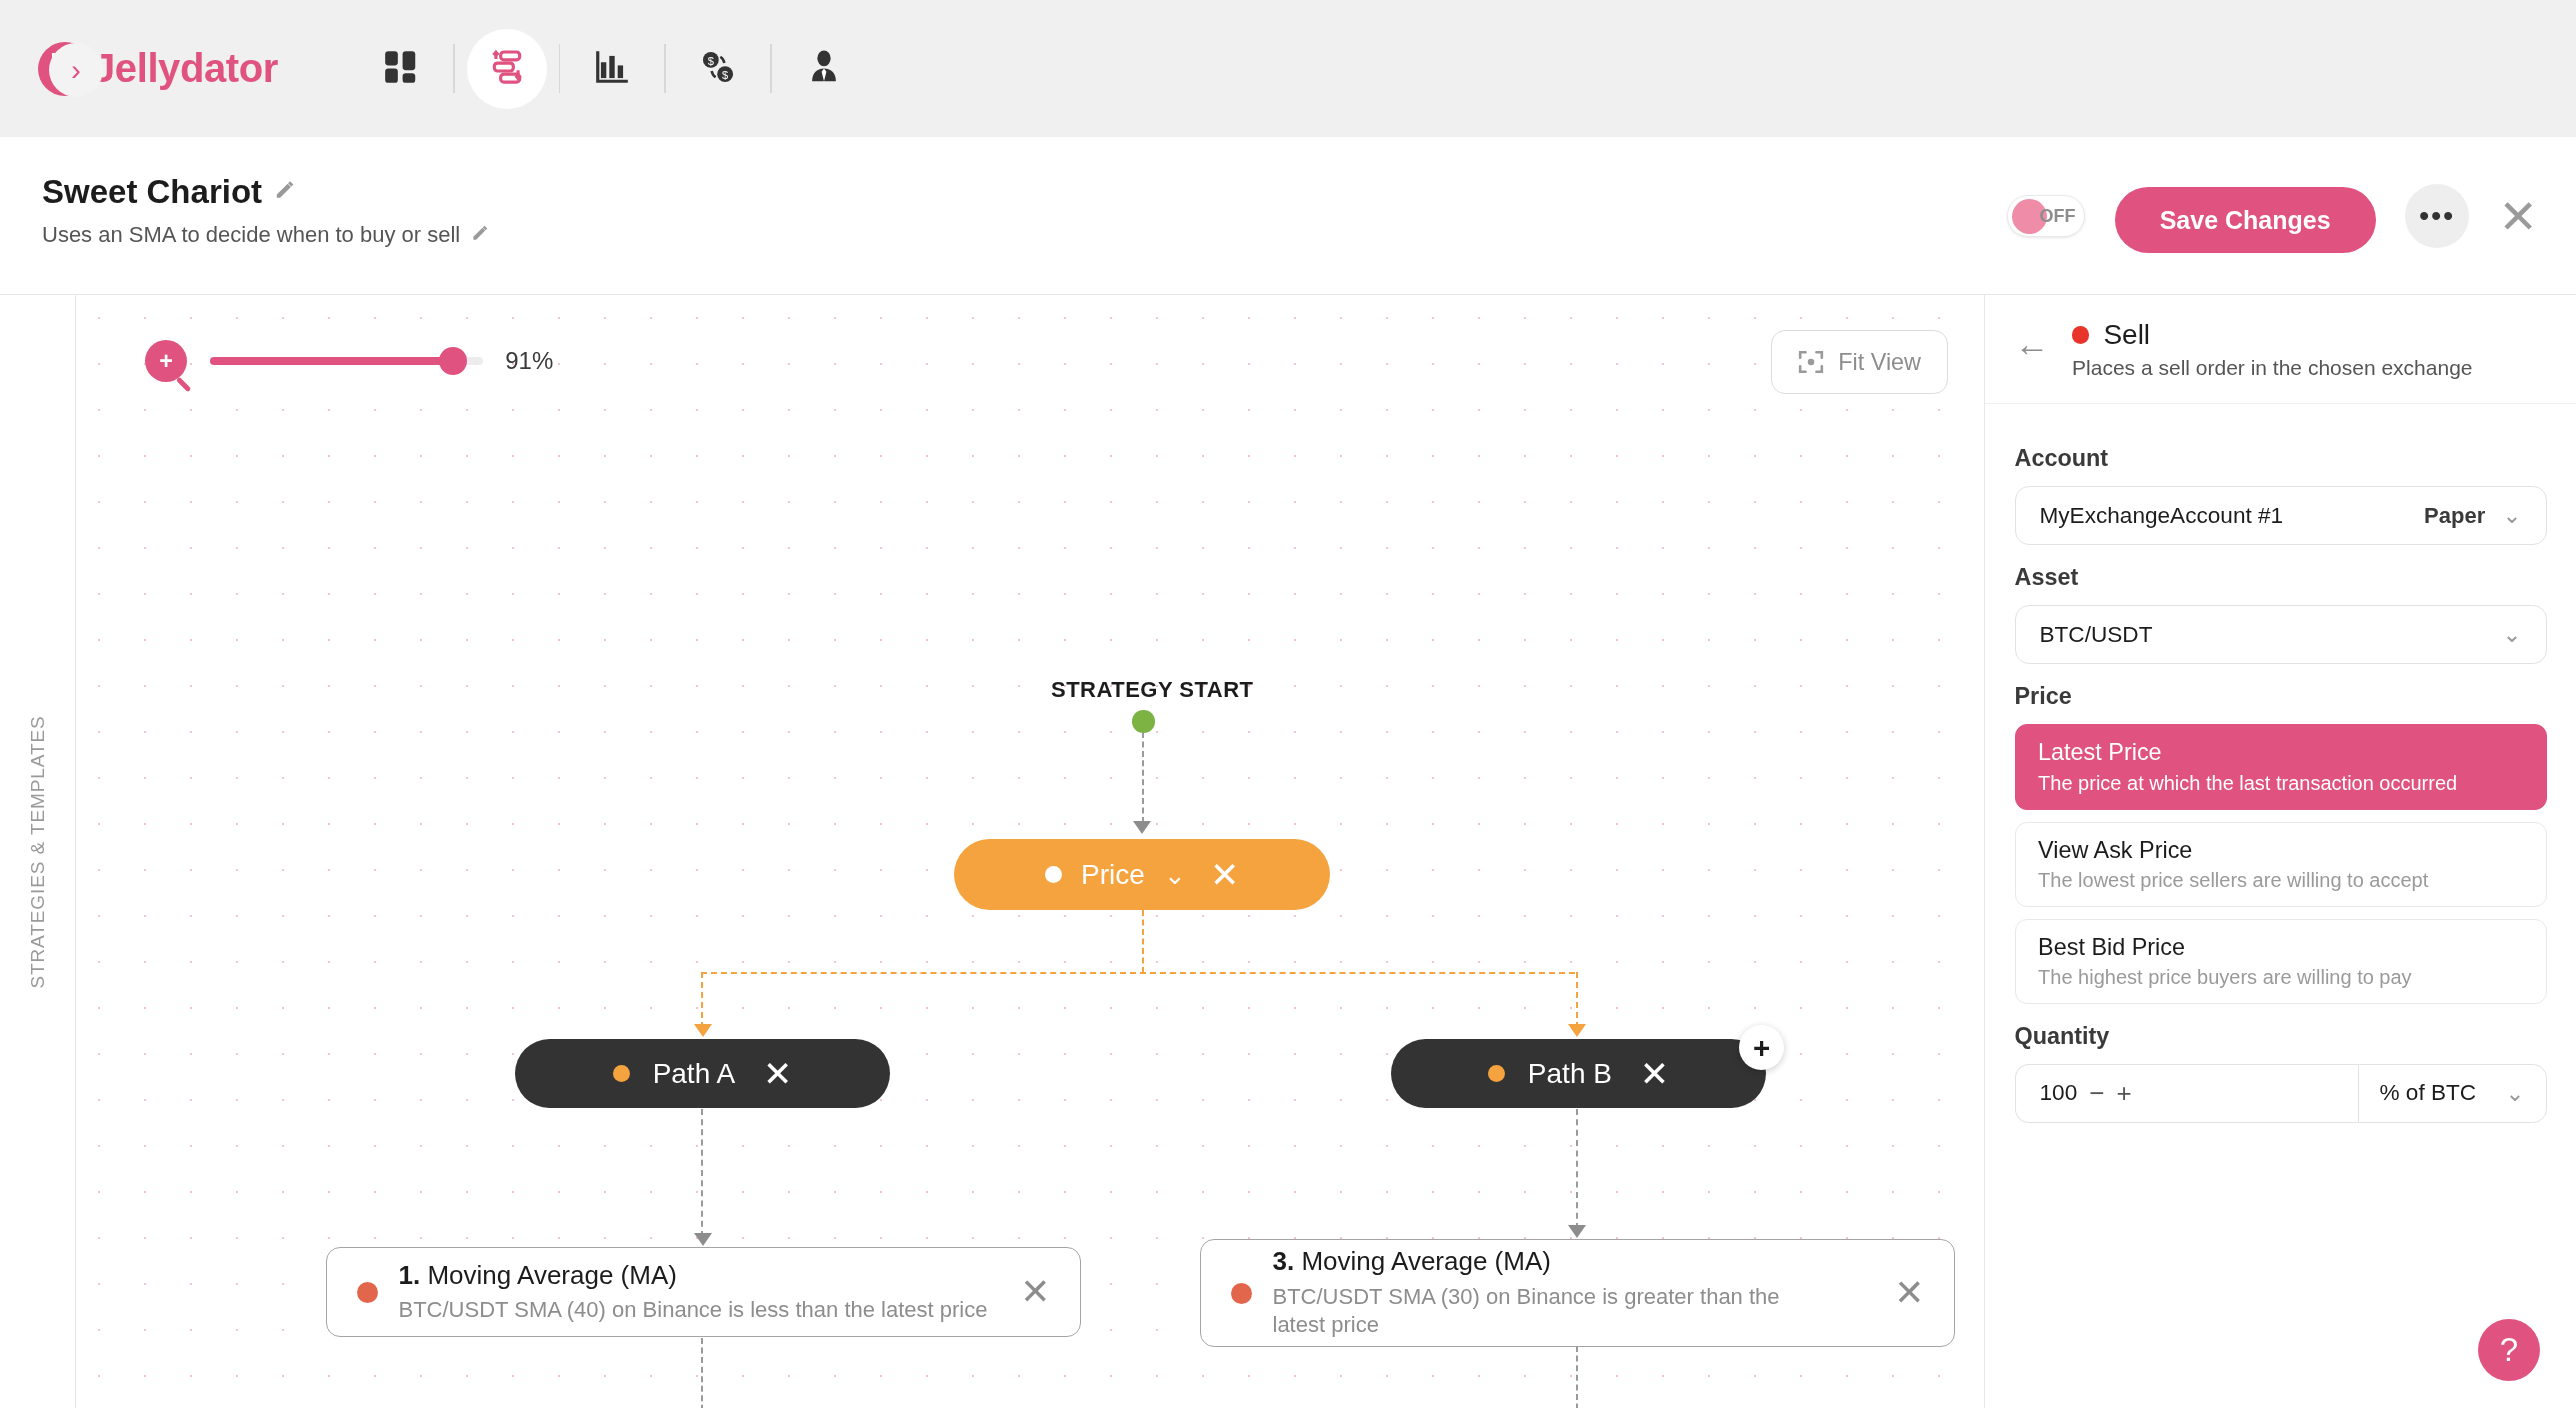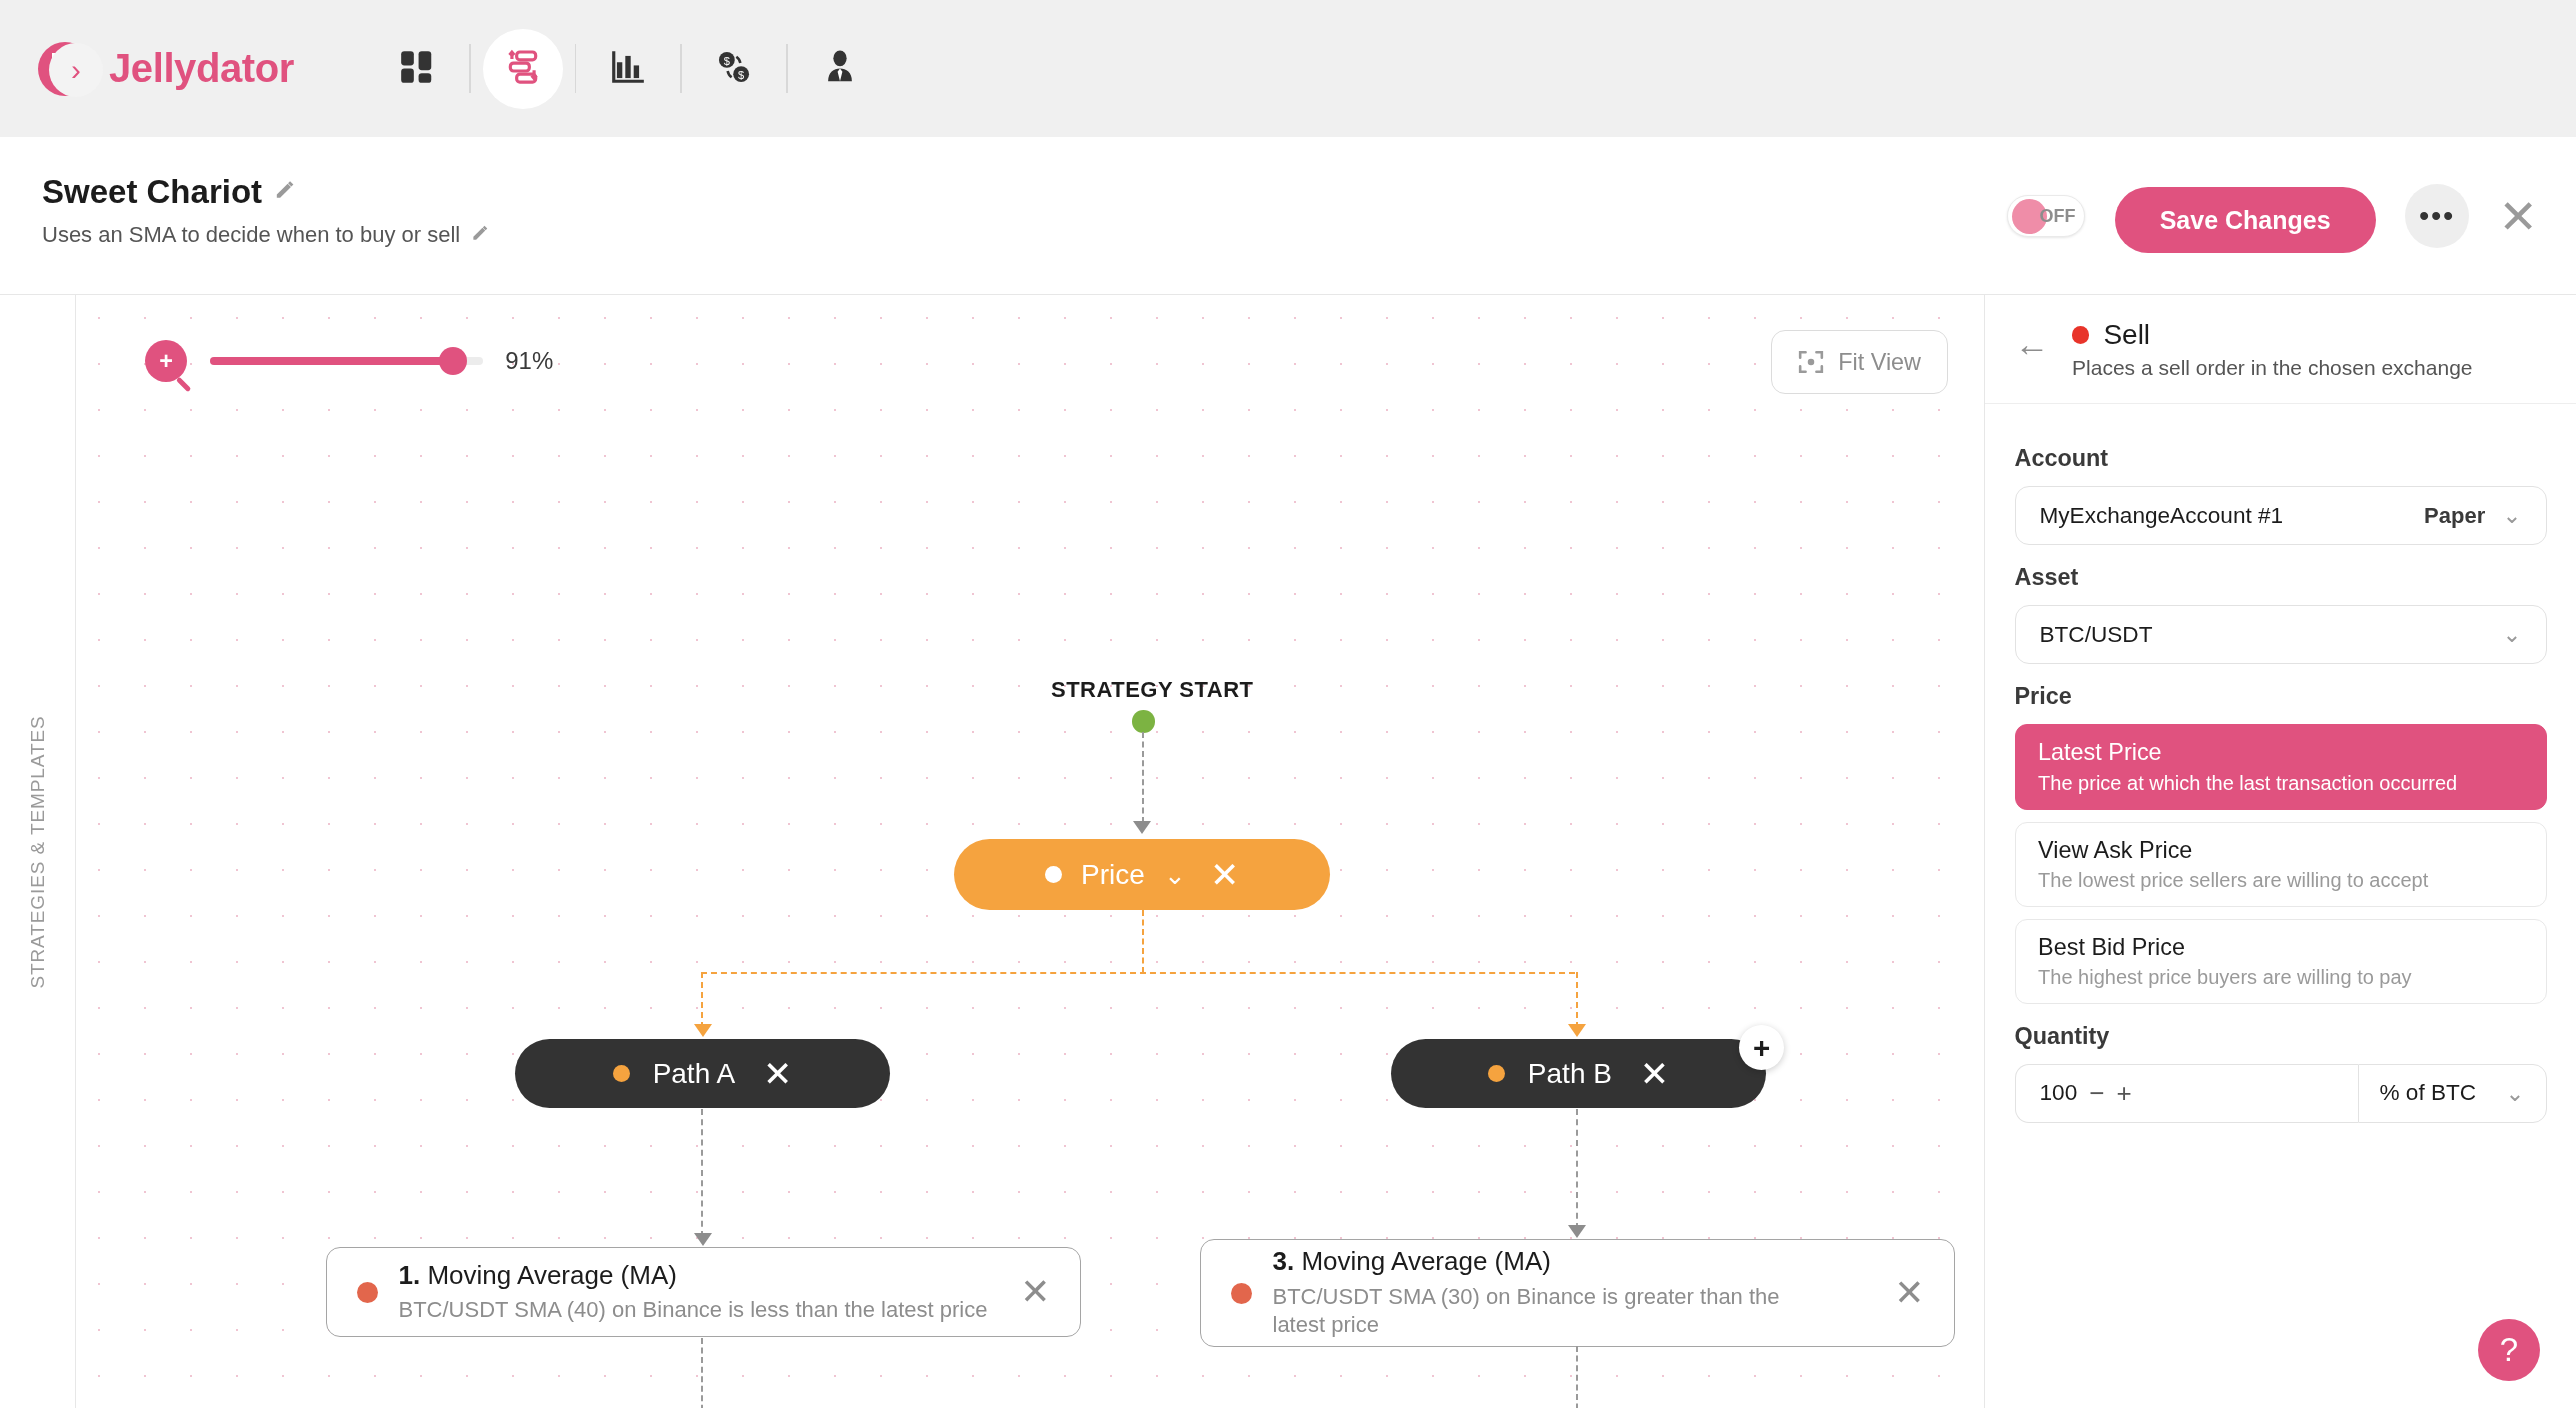--- a/index.html
+++ b/index.html
@@ -9,21 +9,21 @@
     background: #ffffff;
     overflow: hidden;
   }
   .app { position: relative; width: 2576px; height: 1409px; background:#f0f0f0; }
 
   
   .topnav {
     position:absolute; left:0; top:0; width:2576px; height:137px;
     background:#f0f0f0; display:flex; align-items:center;
   }
-  .brand { display:flex; align-items:center; margin-left:38px; gap:17px;text-align:center; }
+  .brand { display:flex; align-items:center; margin-left:38px; gap:1px;text-align:center; }
   .brand-mark {
     width:54px; height:54px; border-radius:50%;
     background:#e0527f; position:relative; flex:none;
   }
   .brand-mark::before{
     content:""; position:absolute; left:14px; top:11.3px;
     width:12px; height:31px; border:4.3px solid #ffffff; border-top:none;
     border-radius:0 0 10.4px 10.4px;
   }
   .brand-mark::after{

